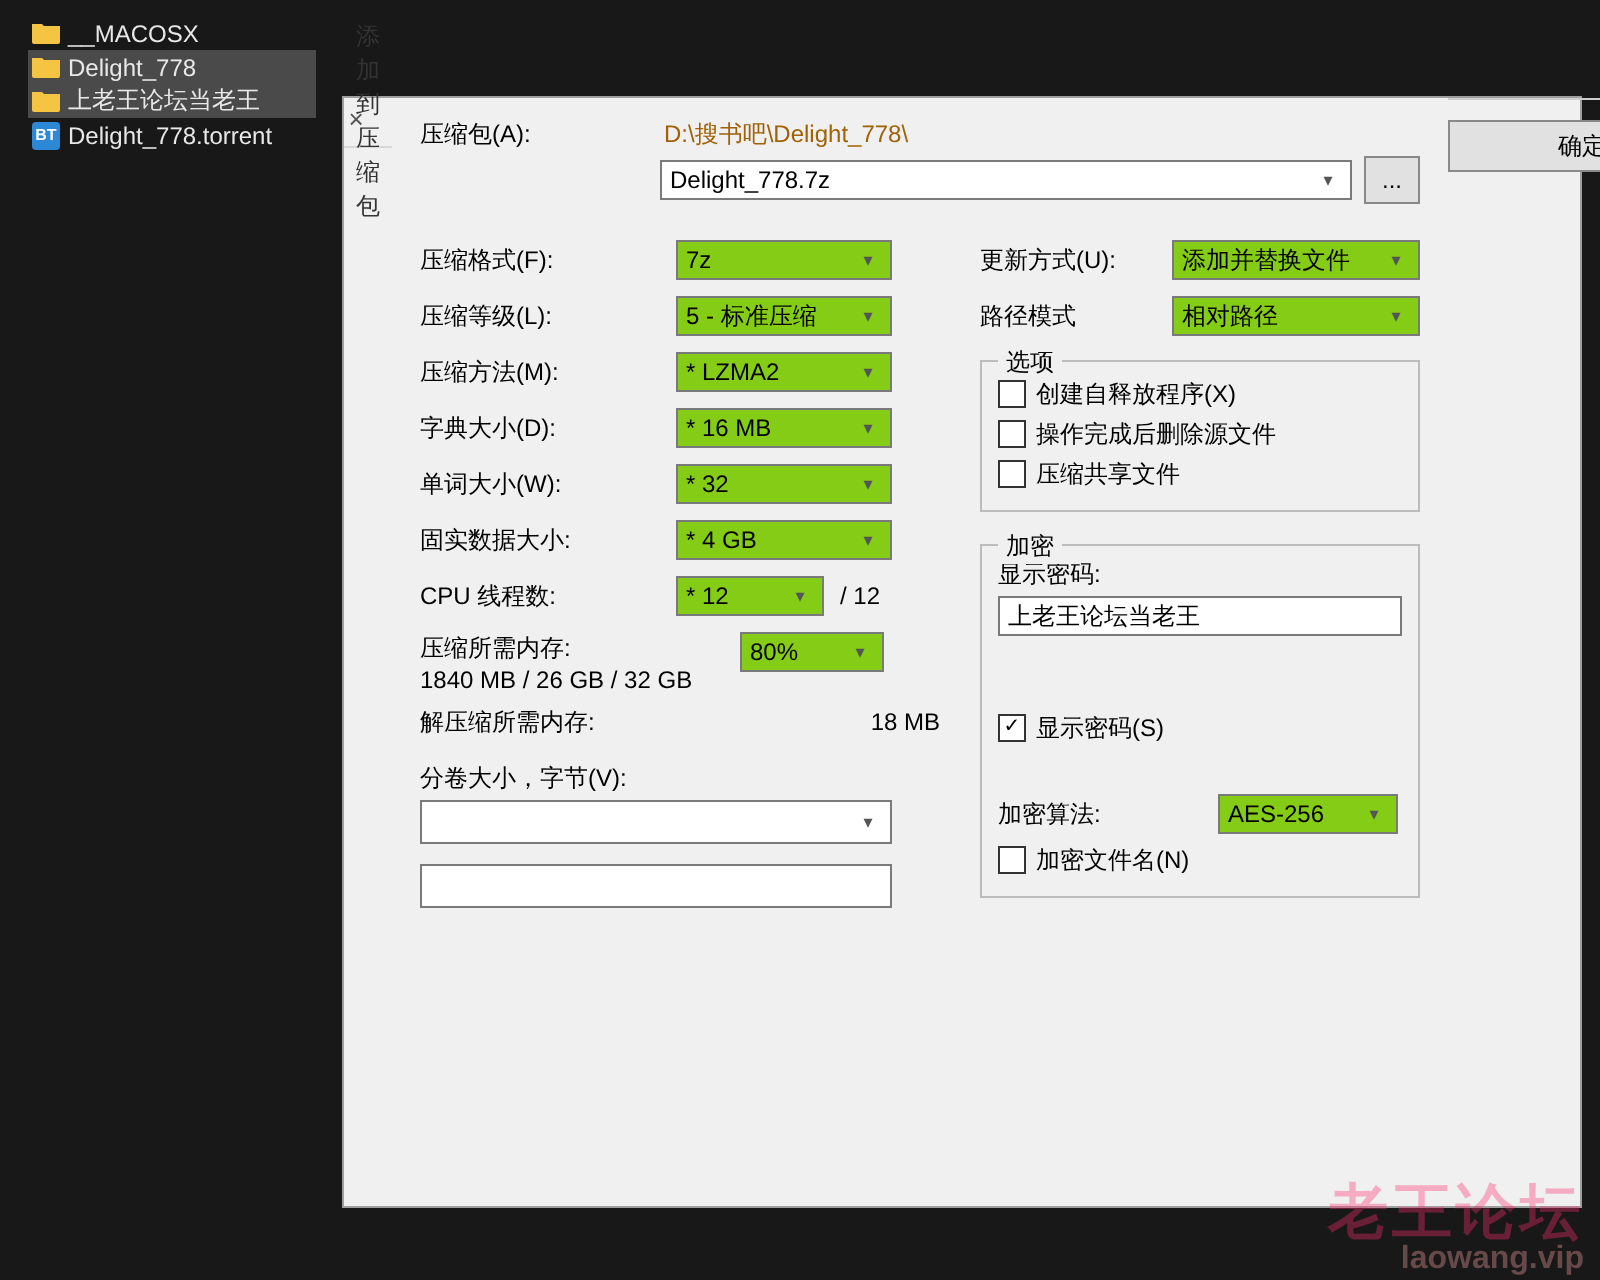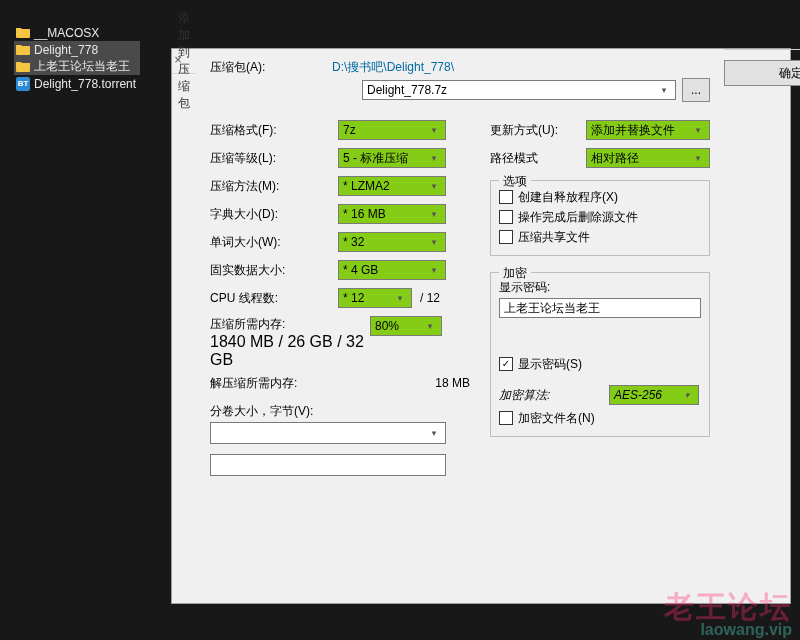--- a/index.html
+++ b/index.html
@@ -11,22 +11,22 @@
     font-family: "Microsoft YaHei", "Segoe UI", Tahoma, sans-serif;
     font-size: 12px;
     color: #e0e0e0;
     overflow: hidden;
     position: relative;
   }
   
   .tree {
     position: absolute;
     left: 14px;
-    top: 24px;
-    width: 126px;
+    top: 8px;
+    width: 144px;
   }
   .tree-item {
     display: flex;
     align-items: center;
     height: 17px;
     padding: 0 2px;
     gap: 4px;
     color: #e8e8e8;
   }
   .tree-item.selected {
@@ -87,30 +87,29 @@
     align-items: center;
     margin-bottom: 4px;
     min-height: 24px;
   }
   .lbl {
     width: 120px;
     font-size: 12px;
   }
   .path-block .crumb {
     font-size: 12px;
-    color: #0369a1;
+    color: #a16207;
     margin-left: 2px;
   }
   .path-row {
     display: flex;
     align-items: center;
     gap: 6px;
     margin-top: 2px;
     margin-bottom: 14px;
-    margin-left: 32px;
   }
   .combo, .txt, .dd {
     background: #fff;
     border: 1px solid #7a7a7a;
     height: 20px;
     box-sizing: border-box;
     padding: 0 4px;
     font-size: 12px;
     display: flex;
     align-items: center;
@@ -216,21 +215,21 @@
   .wm .cn {
     font-size: 30px;
     font-weight: 700;
     color: #ff2d6f;
     letter-spacing: 2px;
     line-height: 1;
   }
   .wm .en {
     font-size: 16px;
     font-weight: 600;
-    color: #5eead4;
+    color: #fca5a5;
     line-height: 1;
   }
 </style>
 </head>
 <body>
 
 <div class="tree">
   <div class="tree-item">
     <span class="ico folder-ico">
       <svg viewBox="0 0 14 11">
@@ -340,21 +339,21 @@
             <span>* 12</span>
               <span class="caret">▾</span>
           </div>
           <span class="slash12">/ 12</span>
         </div>
 
         <div class="mem-block">
           <div class="frow" style="align-items:flex-start; height:auto;">
             <div class="lbl" style="width:160px;">
               <div>压缩所需内存:</div>
-              <div style="font-size:16px;">1840 MB / 26 GB / 32 GB</div>
+              <div style="font-size:12px;">1840 MB / 26 GB / 32 GB</div>
             </div>
             <div class="dd grey" style="width:72px;">
               <span>80%</span>
                 <span class="caret">▾</span>
             </div>
           </div>
           <div class="frow">
             <div class="lbl" style="width:160px;">解压缩所需内存:</div>
             <div class="value-right">18 MB</div>
           </div>
@@ -409,21 +408,21 @@
           <span class="legend">加密</span>
           <div>显示密码:</div>
           <div class="txt pw-input">
             <span>上老王论坛当老王</span>
           </div>
           <div style="height:30px;"></div>
           <div class="chk">
             <span class="box">✓</span>
             <span>显示密码(S)</span>
           </div>
-          <div class="frow" style="height:26px; margin-top:8px;font-style:italic;">
+          <div class="frow" style="height:26px; margin-top:20px;">
             <div class="lbl" style="width:110px;">加密算法:</div>
             <div class="dd grey" style="width:90px;">
               <span>AES-256</span>
                 <span class="caret">▾</span>
             </div>
           </div>
           <div class="chk">
             <span class="box"></span>
             <span>加密文件名(N)</span>
           </div>

